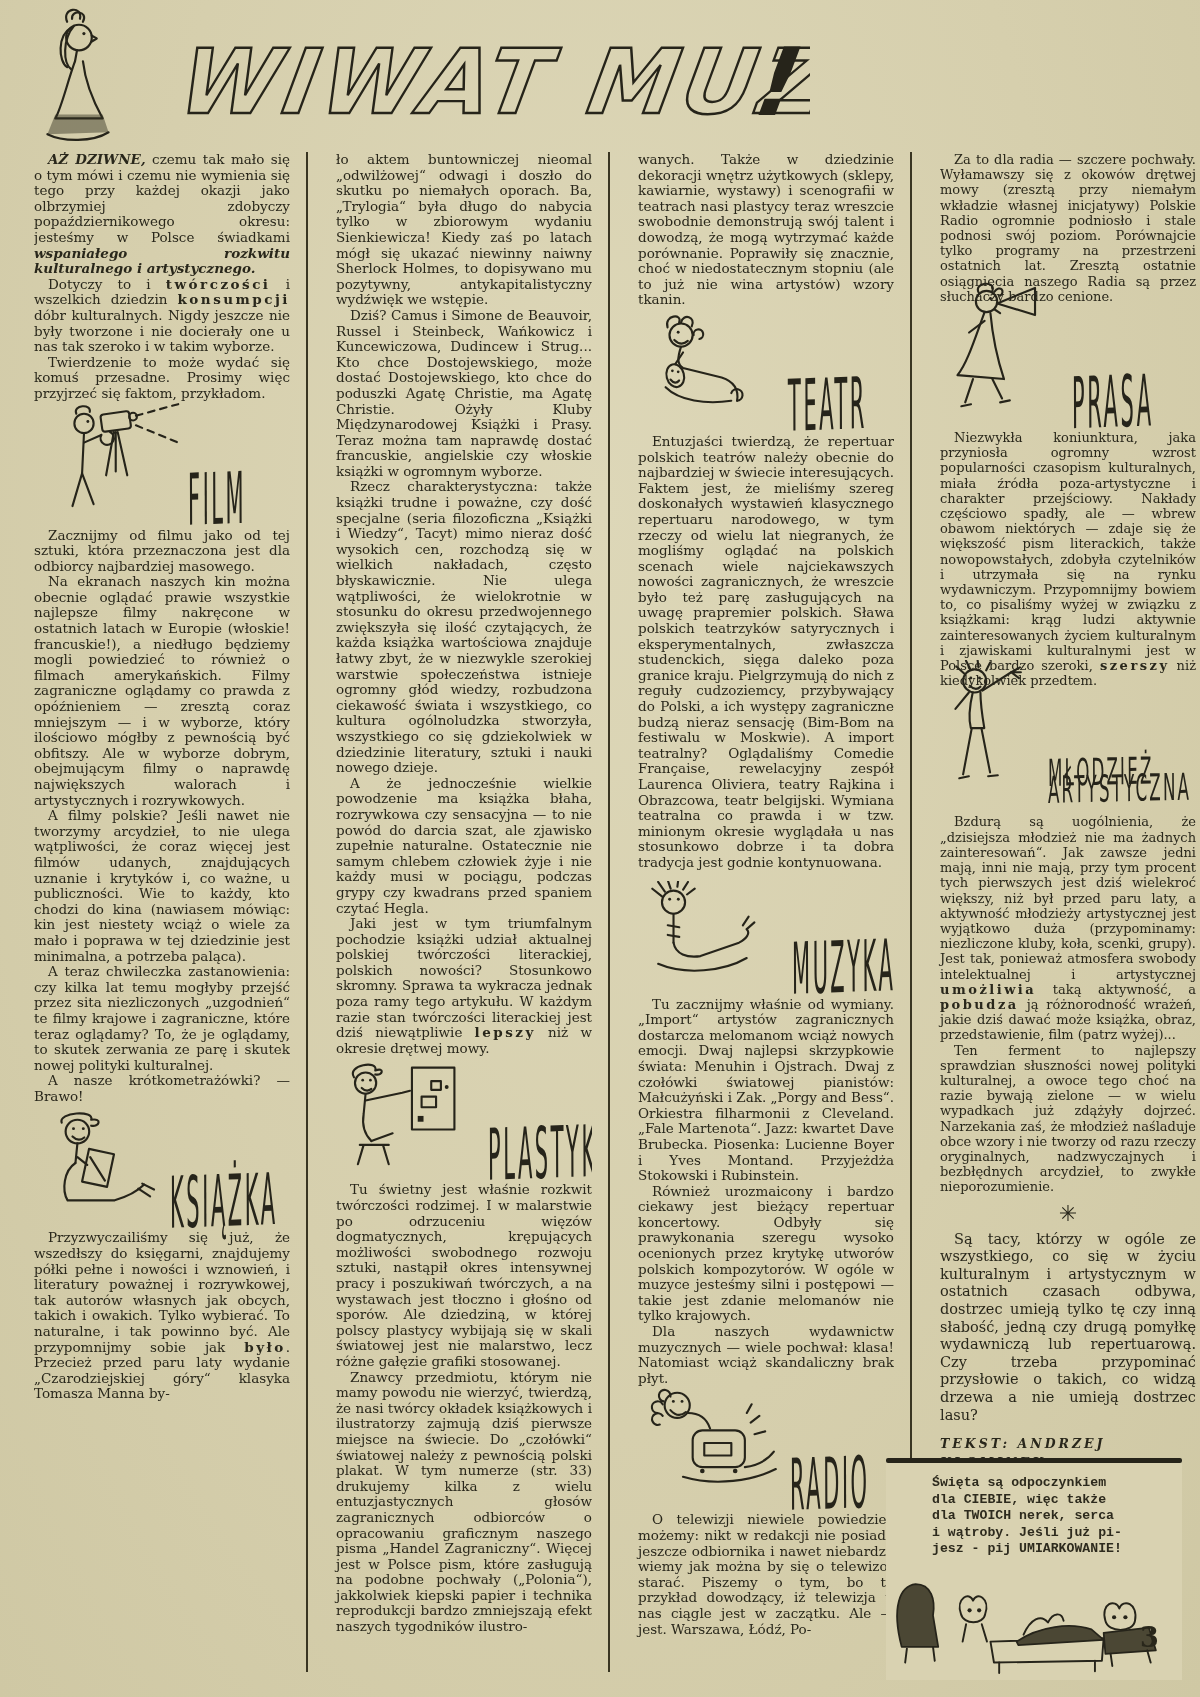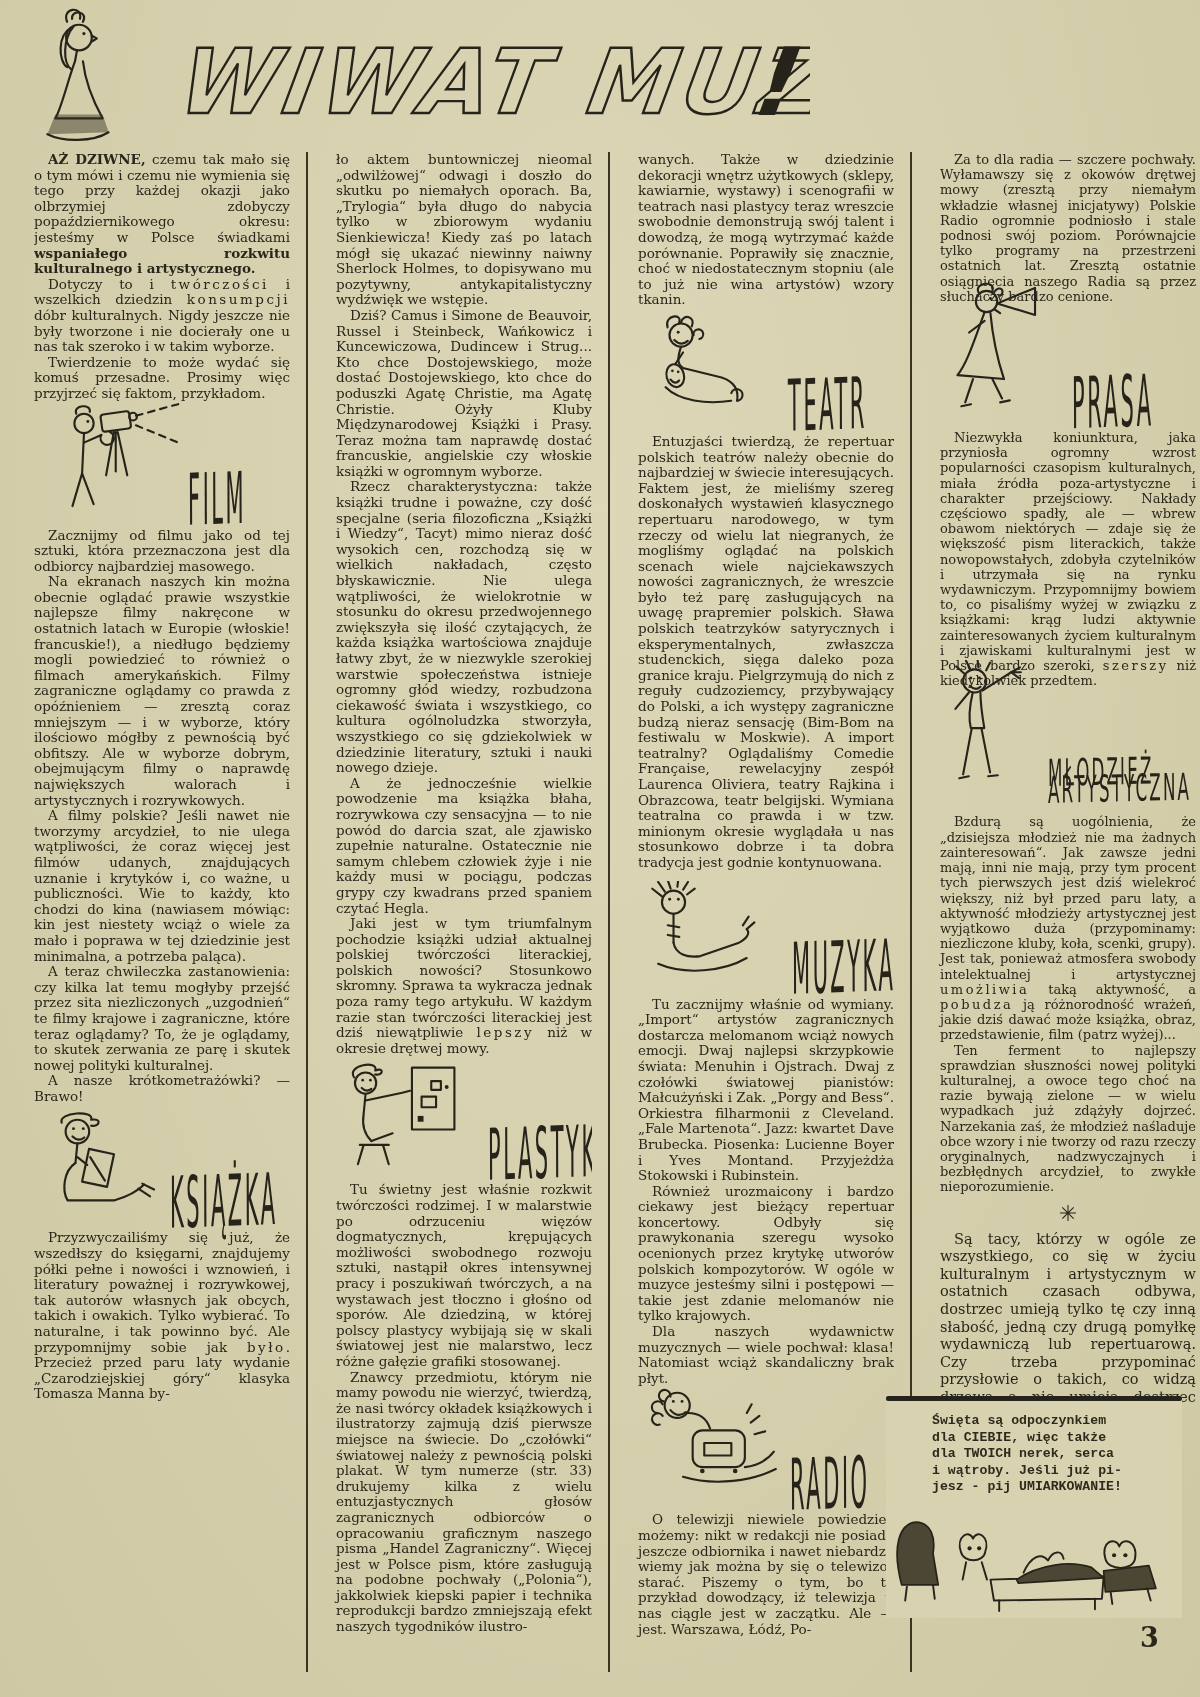--- a/index.html
+++ b/index.html
@@ -23,43 +23,43 @@
     fill:#26241a;stroke:none;}
   
   .cols{position:absolute;top:152px;left:34px;display:flex;align-items:flex-start;}
   .col{width:256px;height:1520px;overflow:hidden;
     font-size:13.5px;line-height:15.6px;text-align:justify;}
   .col+.col{border-left:2px solid #393522;padding-left:28px;margin-left:16px;}
   .col.tight{font-size:13px;line-height:15.2px;}
   .para{margin:0;text-indent:14px;}
   .para.cont{text-indent:0;}
   .para.big{font-size:14.5px;line-height:17.6px;margin-top:4px;}
-  .para b{font-weight:bold;}
-  .sp{letter-spacing:2.5px;}
+  .para b{font-weight:bold;font-style:italic;}
+  .sp{letter-spacing:2.5px;font-weight:bold;}
   
   .sect{display:flex;align-items:flex-end;gap:4px;height:104px;margin:10px 0 12px;overflow:visible;}
   .sect .icon{flex:0 0 auto;line-height:0;}
   .sect-title{display:inline-block;white-space:nowrap;
     font-family:"DejaVu Sans","Liberation Sans",sans-serif;font-weight:normal;
     font-size:34px;color:#26241a;letter-spacing:4px;
     transform:scale(.62,2.1) rotate(-.6deg);transform-origin:0 88%;}
   .sect-title.small{font-size:24px;letter-spacing:3px;transform:scale(.7,1.55) rotate(-.6deg);}
   .sect .titles{display:flex;flex-direction:column;align-items:flex-start;gap:2px;}
   
   .aster{text-align:center;font-size:22px;line-height:26px;margin:6px 0 4px;text-indent:0;}
   .credits{margin-top:10px;font-style:italic;font-weight:bold;font-size:12.5px;
     letter-spacing:3px;line-height:19px;text-align:left;}
   
   .doodle *{fill:none;stroke:#26241a;stroke-width:2.2;stroke-linecap:round;stroke-linejoin:round;}
   .doodle .ink{fill:#36332376;stroke:none;}
   .doodle .solid{fill:#26241a;stroke:none;}
   .doodle .dash{stroke-dasharray:7 6;}
   .doodle .wash{fill:#4b4734;stroke:#26241a;stroke-width:2;}
   
-  .ad{position:absolute;left:886px;top:1396px;width:296px;height:222px;background:#d9d2b1;}
+  .ad{position:absolute;left:886px;top:1458px;width:296px;height:222px;background:#d9d2b1;}
   .ad-rule{height:5px;background:#26241a;border-radius:2px;margin-bottom:12px;}
   .ad-text{margin:0 0 0 46px;font-family:"Liberation Mono","DejaVu Sans Mono",monospace;
     font-size:13.2px;line-height:16.5px;white-space:pre-line;font-weight:bold;color:#2d2a1d;}
   .ad-cartoon{position:absolute;left:0;bottom:2px;line-height:0;}
   .pageno{position:absolute;left:1140px;top:1622px;font-size:27px;font-weight:bold;}
 </style>
 </head>
 <body>
 
 <div class="page">

